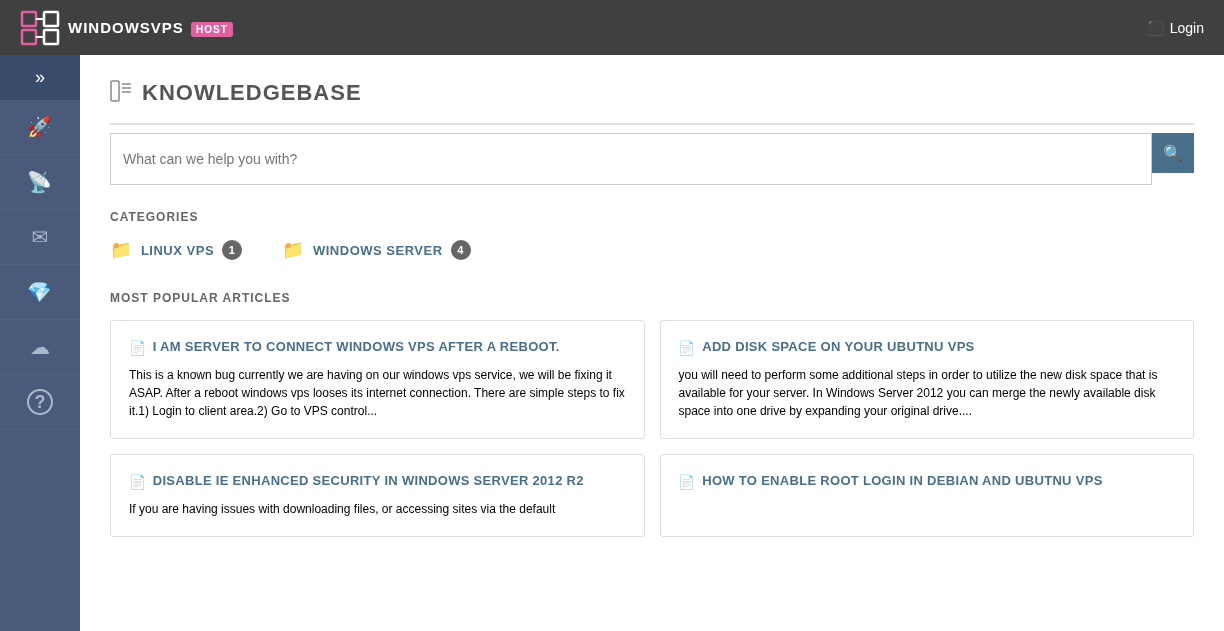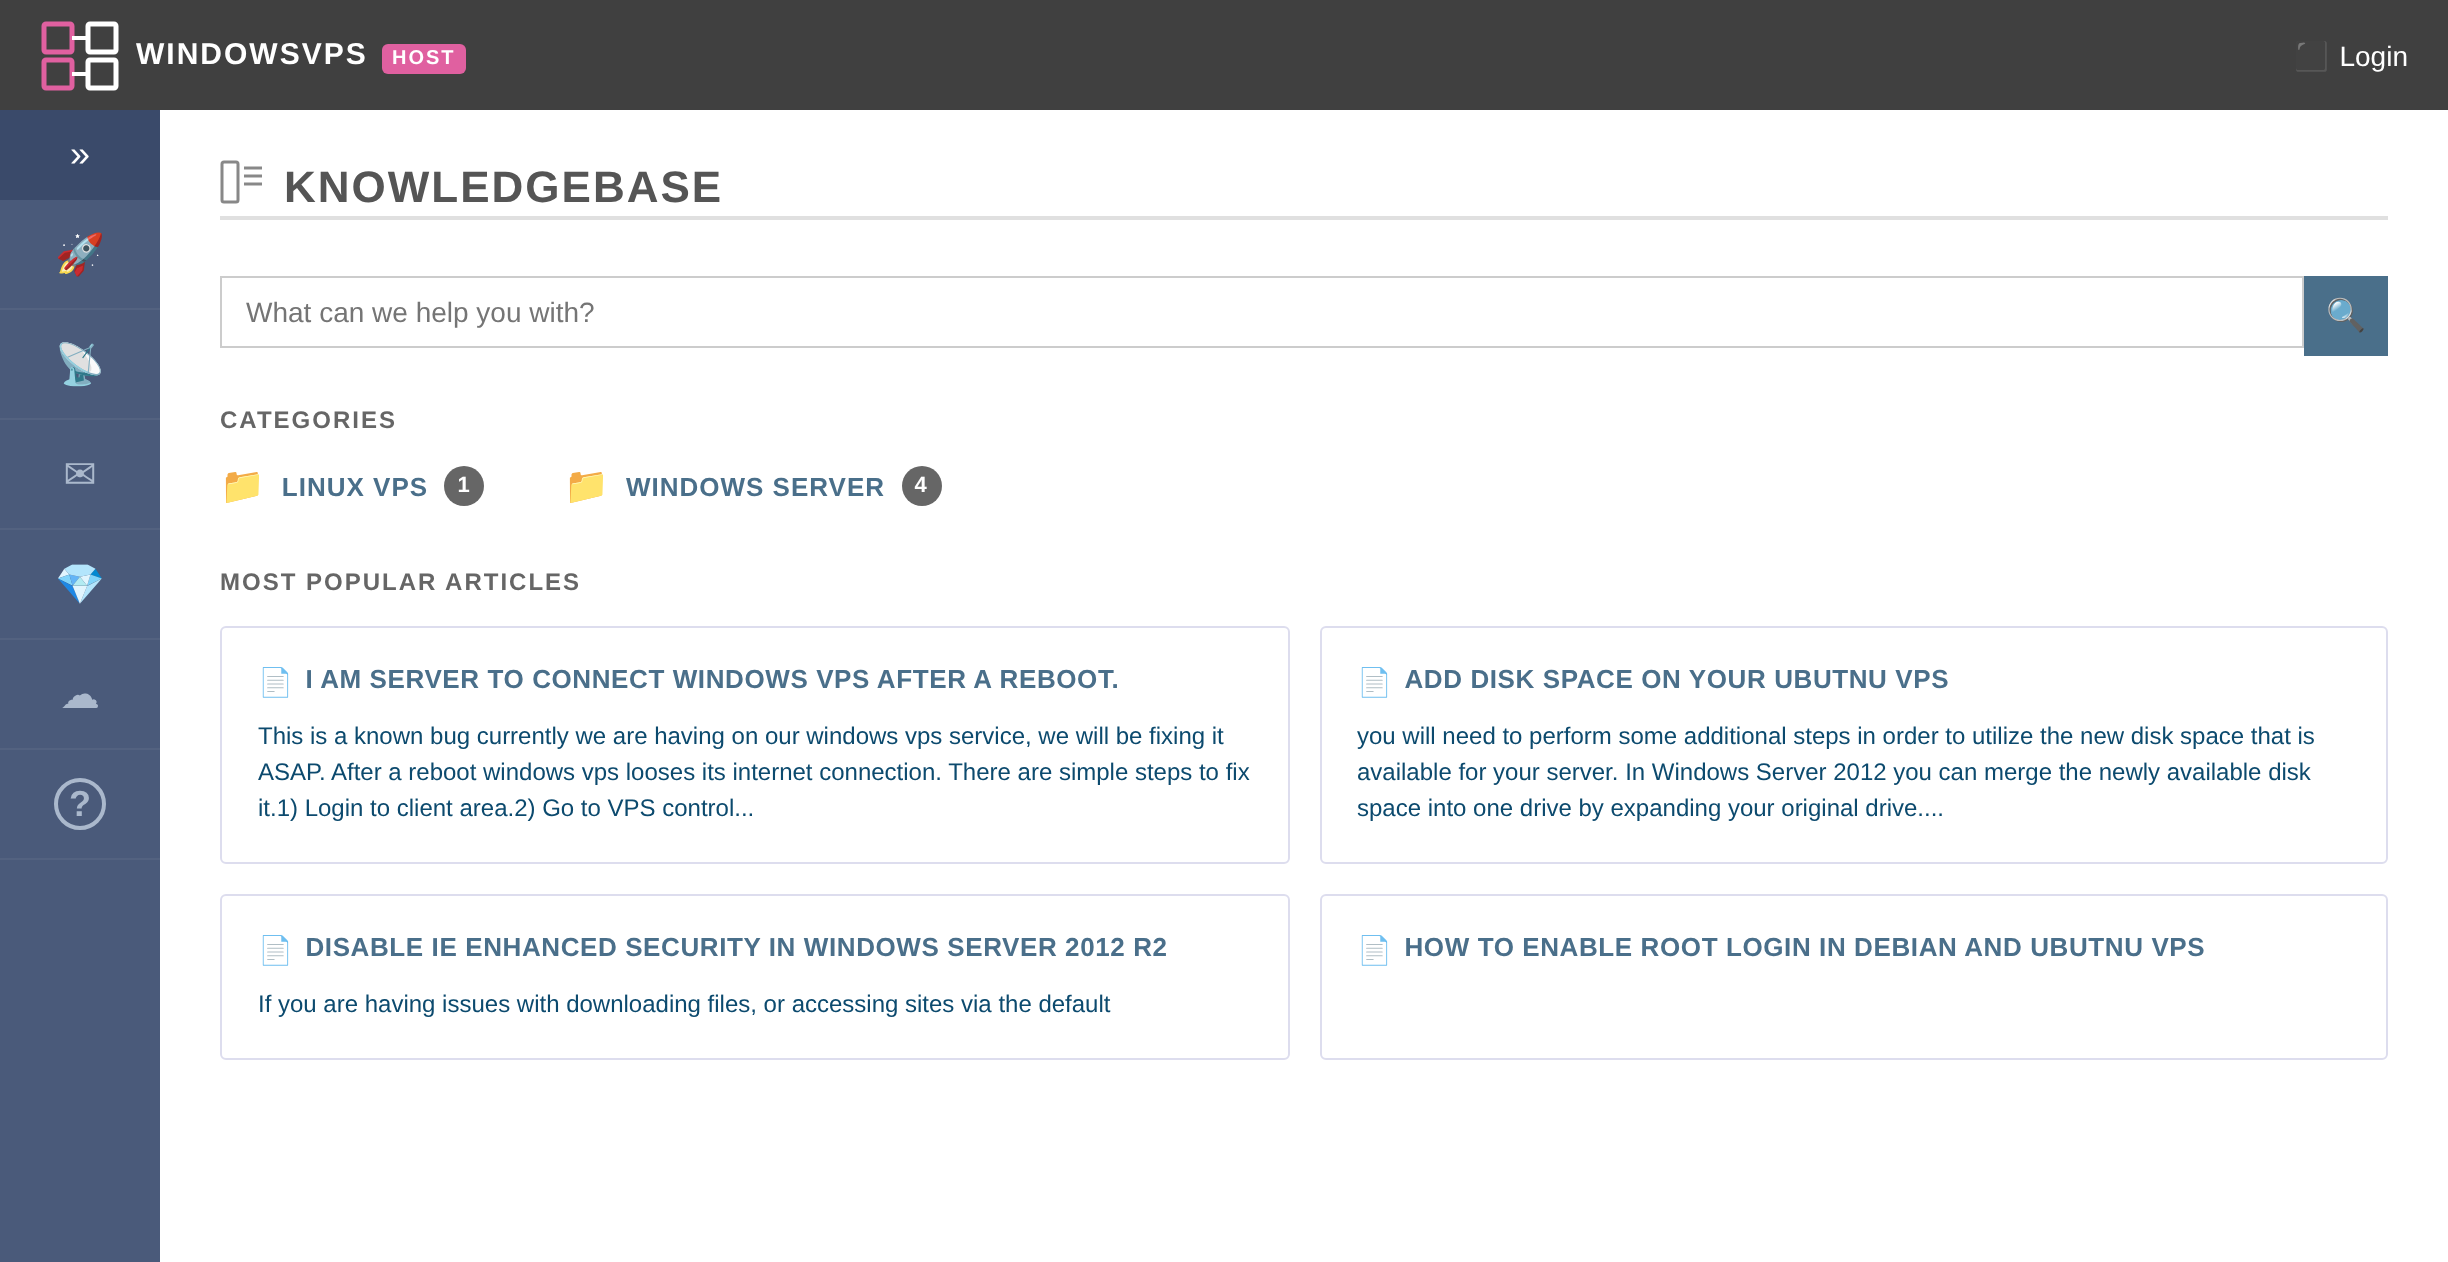--- a/index.html
+++ b/index.html
@@ -91,44 +91,45 @@
     .content-area {
       flex: 1;
       background: #fff;
       padding: 25px 30px;
       overflow-y: auto;
     }
 
     
     .page-title-row {
       display: flex;
-      align-items: center;
+      align-items: flex-start;
       gap: 10px;
-      margin-bottom: 28px;
+      margin-bottom: 8px;
       border-bottom: 2px solid #e0e0e0;
+      padding-bottom: 15px;
     }
     .page-title {
       font-size: 22px;
       font-weight: bold;
       color: #555;
       letter-spacing: 1px;
     }
     .title-icon {
       color: #888;
       font-size: 22px;
     }
 
     
     .search-row {
       display: flex;
       margin-bottom: 25px;
     }
     .search-input {
       flex: 1;
-      height: 36px;
+      height: 52px;
       border: 1px solid #ccc;
       padding: 0 12px;
       font-size: 14px;
       color: #999;
       outline: none;
     }
     .search-btn {
       width: 42px;
       height: 40px;
       background: #4a6f8a;
@@ -204,21 +205,21 @@
       gap: 6px;
     }
     .article-title-icon {
       color: #4a6f8a;
       font-size: 14px;
       flex-shrink: 0;
       margin-top: 1px;
     }
     .article-excerpt {
       font-size: 12px;
-      color: #0c4a6e;
+      color: #000000;
       line-height: 1.5;
     }
   </style>
 </head>
 <body>
 
 <div class="top-header">
   <div class="logo-area">
     <svg class="logo-icon" viewBox="0 0 40 36" fill="none" xmlns="http://www.w3.org/2000/svg">
       <rect x="2" y="2" width="14" height="14" rx="1" stroke="#e060a0" stroke-width="2.5" fill="none"></rect>

